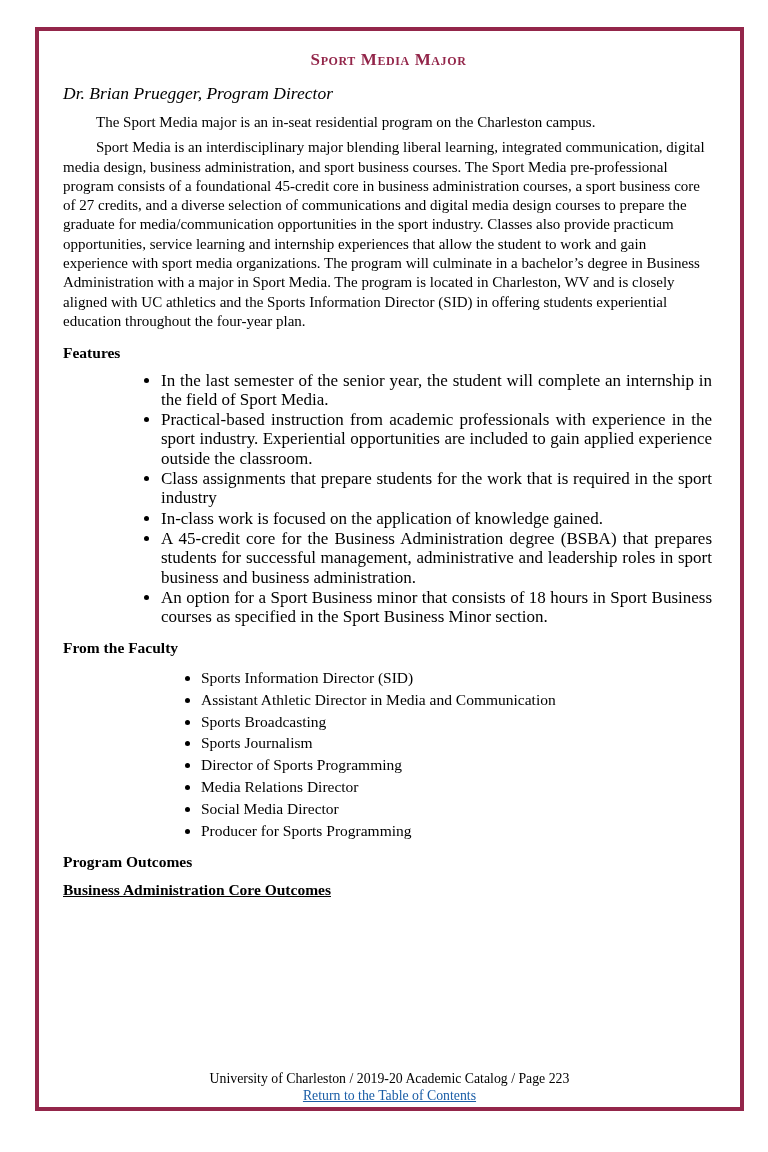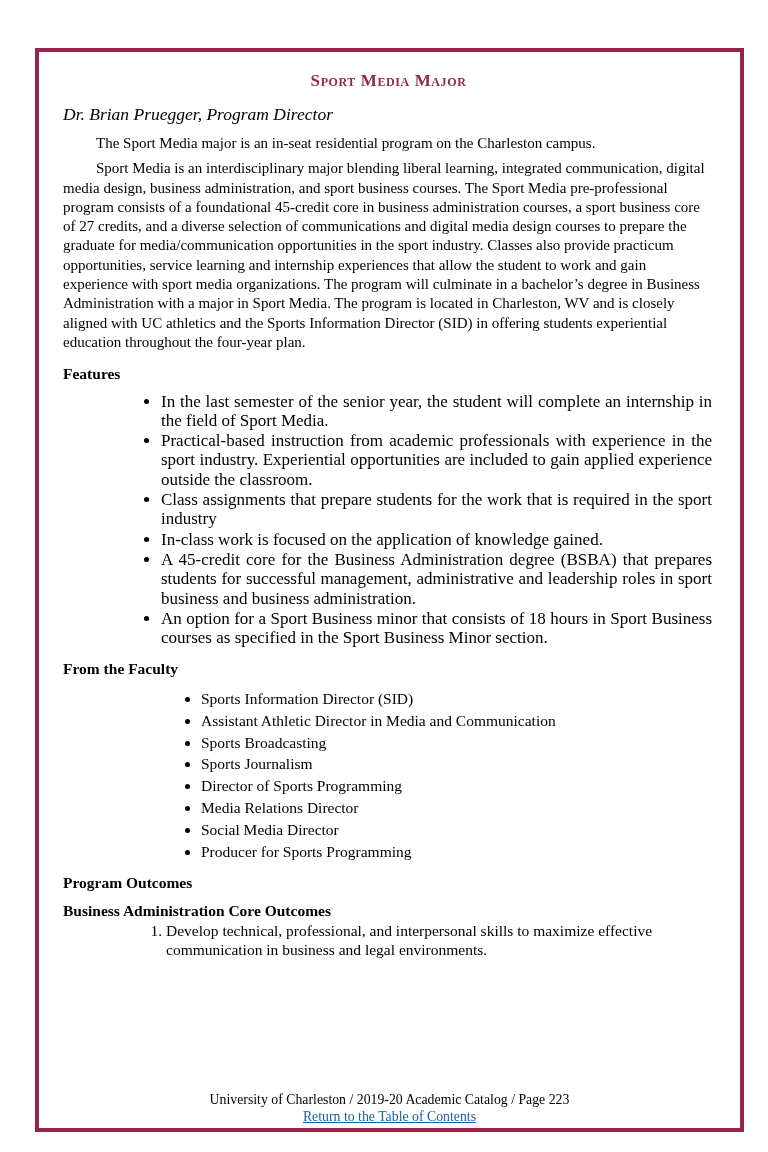--- a/index.html
+++ b/index.html
@@ -12,21 +12,21 @@
   html, body {
     width: 768px;
     height: 1152px;
     background: var(--background);
     font-family: "Liberation Serif", "DejaVu Serif", serif;
     color: var(--text);
   }
   .sheet {
     position: absolute;
     left: 35px;
-    top: 48px;
+    top: 27px;
     width: 709px;
     height: 1084px;
     border: 4px solid var(--accent);
     padding: 10px 26px 12px 24px;
     background: var(--background);
     overflow: hidden;
   }
   h1.doc-title {
     text-align: center;
     font-variant: small-caps;
@@ -50,21 +50,21 @@
     text-indent: 33px;
     margin-top: 9px;
   }
   p.body-para + p.body-para { margin-top: 6px; }
   h3.section-heading {
     font-size: 15.5px;
     font-weight: bold;
     line-height: 19.3px;
     margin-top: 12px;
   }
-  h3.tight { margin-top: 8px; }
+  h3.tight { margin-top: 8px; text-decoration: underline; }
   ul.features {
     margin: 8px 0 0 0;
     padding-left: 98px;
     font-size: 17px;
     line-height: 19.3px;
   }
   ul.features li {
     text-align: justify;
     padding-right: 2px;
     margin-bottom: 1px;
@@ -138,22 +138,19 @@
     <li>Media Relations Director</li>
     <li>Social Media Director</li>
     <li>Producer for Sports Programming</li>
   </ul>
 
   <h3 class="section-heading">Program Outcomes</h3>
 
   <h3 class="section-heading tight">Business Administration Core Outcomes</h3>
 
 
-  <ol class="outcomes">
-    <li>Develop technical, professional, and interpersonal skills to maximize effective communication in business and legal environments.</li>
-  </ol>
 
   <div class="footer">
     <div>University of Charleston / 2019-20 Academic Catalog / Page 223</div>
     <a href="#">Return to the Table of Contents</a>
   </div>
 
 </div>
 
 </body></html>

